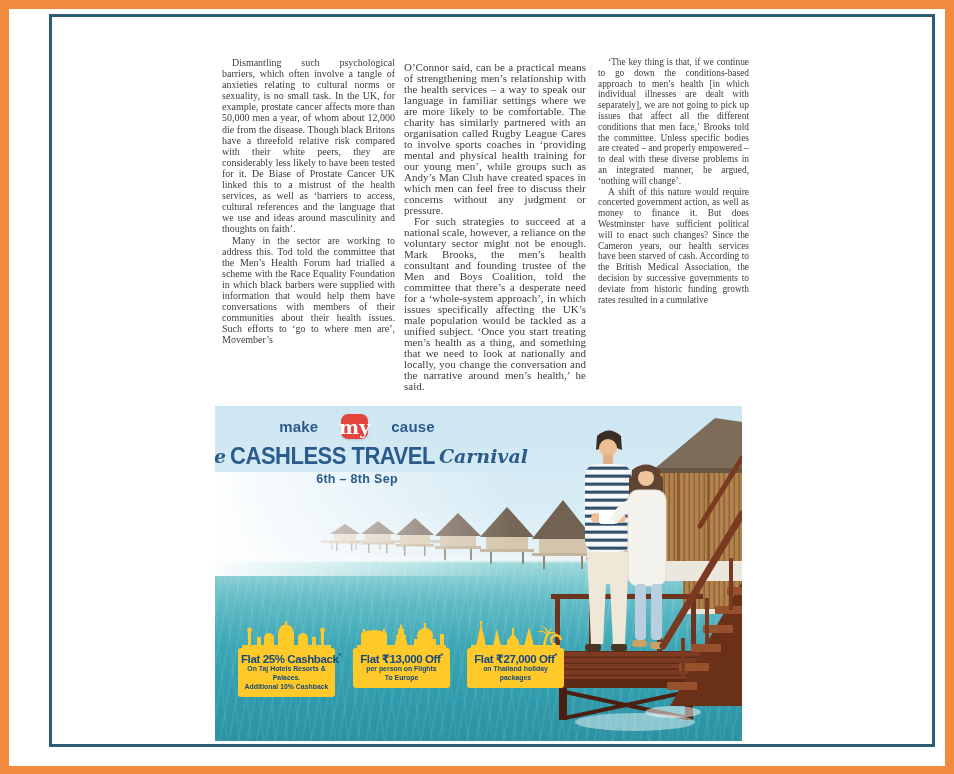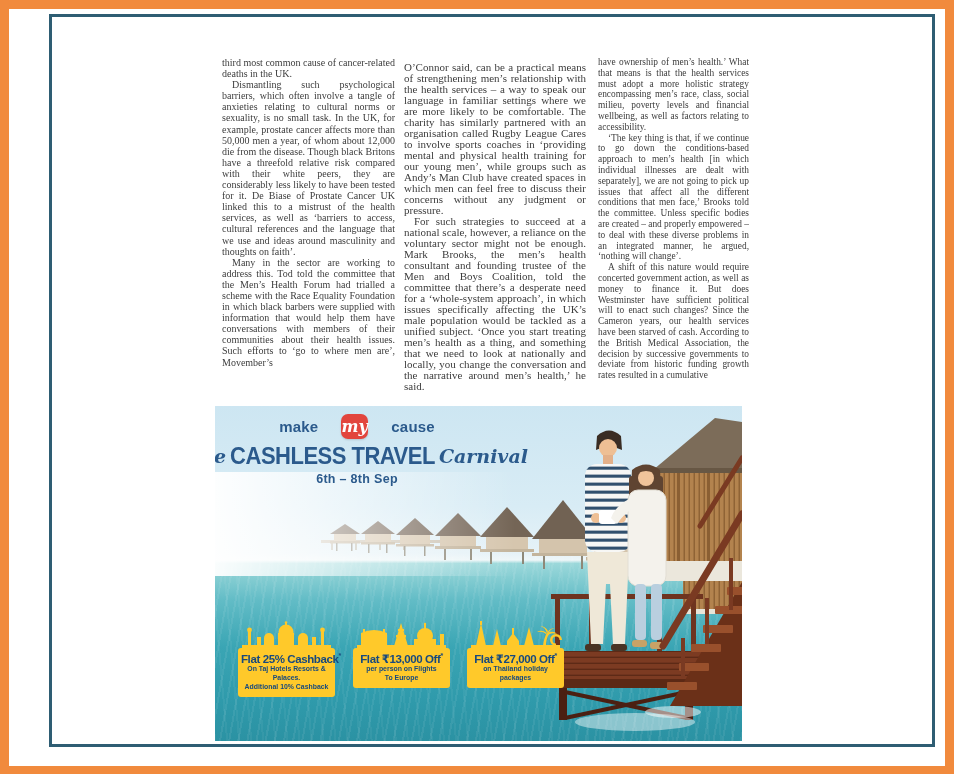--- a/index.html
+++ b/index.html
@@ -23,21 +23,21 @@
       background:linear-gradient(180deg,#cde6f2 0%,#d8ecf5 30%,#e6f2f7 44%,#eef6f8 46%,#9bd8da 47%,#62bcc6 58%,#3aa5b4 72%,#2f9aab 88%,#2b92a3 100%);}
   #sea-sparkle{position:absolute;left:0;top:150px;right:0;bottom:0;opacity:.5;
       background:repeating-linear-gradient(100deg,rgba(255,255,255,.14) 0 2px,transparent 2px 9px),
                  repeating-linear-gradient(-95deg,rgba(255,255,255,.10) 0 2px,transparent 2px 12px);}
   #scene{position:absolute;left:0;top:0;z-index:2;}
 
   .ad-header{position:absolute;left:6px;top:8px;width:272px;text-align:center;color:#2b5a8c;z-index:5;}
   .logo-row{display:flex;justify-content:center;align-items:center;gap:23px;
             font-weight:bold;font-size:15px;letter-spacing:.2px;}
   .my-badge{width:27px;height:25px;background:#e2453d;border-radius:7px;color:#ffffff;
-            font-family:"DejaVu Serif",serif;font-style:italic;font-weight:bold;font-size:16px;
+            font-family:"DejaVu Serif",serif;font-weight:bold;font-size:19px;
             display:flex;align-items:center;justify-content:center;box-shadow:0 1px 2px rgba(0,0,0,.15);text-align:center;}
   .title-row{margin-top:4px;display:flex;justify-content:center;align-items:baseline;gap:4px;white-space:nowrap;}
   .title-script{font-family:"DejaVu Serif",serif;font-style:italic;font-weight:bold;font-size:19px;}
   .title-main{font-weight:bold;font-size:22px;letter-spacing:-.5px;transform:scaleY(1.08);}
   .date-row{margin-top:3px;font-weight:bold;font-size:12.5px;letter-spacing:.3px;}
 
   .offer{position:absolute;width:97px;box-sizing:border-box;background:#ffc92a;border-radius:3px;
          padding:4px 3px 5px;text-align:center;color:#17497e;z-index:4;}
   .offer-head{display:block;font-size:11.5px;font-weight:bold;letter-spacing:-.4px;line-height:1.1;white-space:nowrap;}
   .offer-head sup{font-size:7px;}
@@ -48,32 +48,30 @@
   #offer3{left:252px;top:242px;}
 </style>
 </head>
 <body>
 
 <div id="stage">
   <div id="paper"></div>
   <div id="teal-frame"></div>
 
   <div class="col" id="col1">
-    <p>third most common cause of cancer-related deaths in the UK.</p>
     <p class="indent">Dismantling such psychological barriers, which often involve a tangle of anxieties relating to cultural norms or sexuality, is no small task. In the UK, for example, prostate cancer affects more than 50,000 men a year, of whom about 12,000 die from the disease. Though black Britons have a threefold relative risk compared with their white peers, they are considerably less likely to have been tested for it. De Biase of Prostate Cancer UK linked this to a mistrust of the health services, as well as ‘barriers to access, cultural references and the language that we use and ideas around masculinity and thoughts on faith’.</p>
     <p class="indent">Many in the sector are working to address this. Tod told the committee that the Men’s Health Forum had trialled a scheme with the Race Equality Foundation in which black barbers were supplied with information that would help them have conversations with members of their communities about their health issues. Such efforts to ‘go to where men are’, Movember’s</p>
   </div>
 
   <div class="col" id="col2">
     <p>O’Connor said, can be a practical means of strengthening men’s relationship with the health services – a way to speak our language in familiar settings where we are more likely to be comfortable. The charity has similarly partnered with an organisation called Rugby League Cares to involve sports coaches in ‘providing mental and physical health training for our young men’, while groups such as Andy’s Man Club have created spaces in which men can feel free to discuss their concerns without any judgment or pressure.</p>
     <p class="indent">For such strategies to succeed at a national scale, however, a reliance on the voluntary sector might not be enough. Mark Brooks, the men’s health consultant and founding trustee of the Men and Boys Coalition, told the committee that there’s a desperate need for a ‘whole-system approach’, in which issues specifically affecting the UK’s male population would be tackled as a unified subject. ‘Once you start treating men’s health as a thing, and something that we need to look at nationally and locally, you change the conversation and the narrative around men’s health,’ he said.</p>
   </div>
 
   <div class="col" id="col3">
-    <p>have ownership of men’s health.’ What that means is that the health services must adopt a more holistic strategy encompassing men’s race, class, social milieu, poverty levels and financial wellbeing, as well as factors relating to accessibility.</p>
     <p class="indent">‘The key thing is that, if we continue to go down the conditions-based approach to men’s health [in which individual illnesses are dealt with separately], we are not going to pick up issues that affect all the different conditions that men face,’ Brooks told the committee. Unless specific bodies are created – and properly empowered – to deal with these diverse problems in an integrated manner, he argued, ‘nothing will change’.</p>
     <p class="indent">A shift of this nature would require concerted government action, as well as money to finance it. But does Westminster have sufficient political will to enact such changes? Since the Cameron years, our health services have been starved of cash. According to the British Medical Association, the decision by successive governments to deviate from historic funding growth rates resulted in a cumulative</p>
   </div>
 
   <div id="ad">
     <div id="sea-sparkle"></div>
 
     <svg id="scene" width="527" height="335" viewBox="0 0 527 335">
       <defs>
         <pattern id="shirtStripes" width="8" height="8" patternUnits="userSpaceOnUse">

